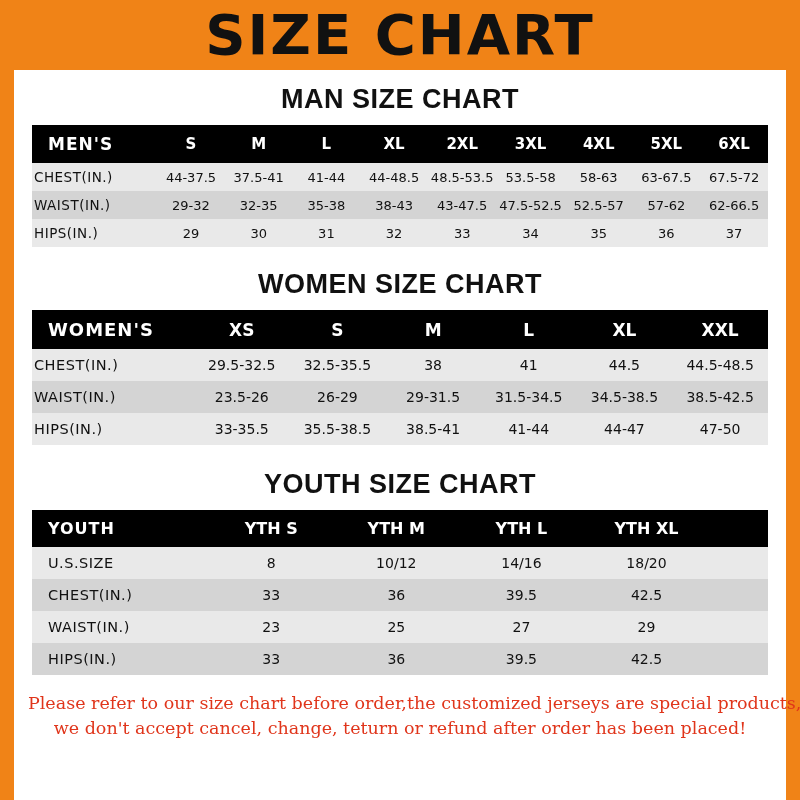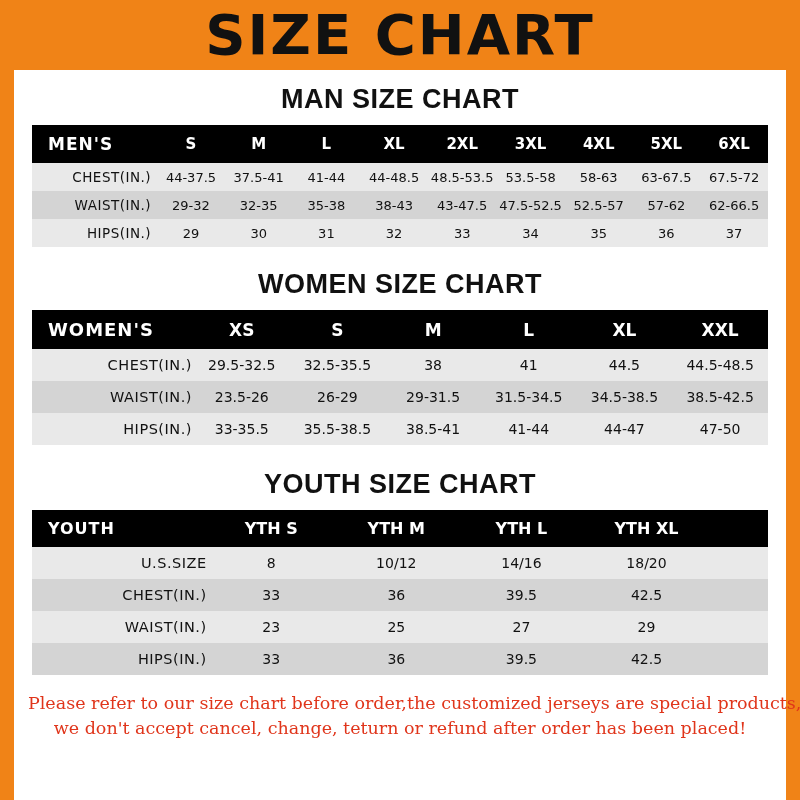--- a/index.html
+++ b/index.html
@@ -79,34 +79,34 @@
   }
   .data-row td {
     padding: 6px 2px;
     font-size: 13px;
     color: #111111;
   }
   .data-row td.rowlabel {
     font-size: 13.5px;
     letter-spacing: 0.5px;
     padding-right: 6px;
-    text-align: right;
+    text-align: left;
   }
   .row-light { background: #e9e9e9; }
   .row-dark  { background: #d4d4d4; }
 
   
   .women table.sizetable .hdr-row th { font-size: 17px; }
   .women table.sizetable .hdr-row th.rowlabel { font-size: 18px; }
   .women table.sizetable .data-row td { font-size: 14px; padding: 8px 2px; }
   .women table.sizetable .data-row td.rowlabel { font-size: 14.5px; }
 
   .youth table.sizetable .hdr-row th { font-size: 16px; }
   .youth table.sizetable .hdr-row th.rowlabel { font-size: 16px; }
-  .youth table.sizetable .data-row td { font-size: 14px; padding: 8px 2px; }
+  .youth table.sizetable .data-row td { font-size: 14px; padding: 8px 16px; }
   .youth table.sizetable .data-row td.rowlabel { font-size: 14.5px; }
 
   .note {
     margin-top: 16px;
     padding: 0 14px;
     text-align: center;
     color: #e0351b;
     font-family: "DejaVu Serif", serif;
     font-size: 17.5px;
     line-height: 1.45;

